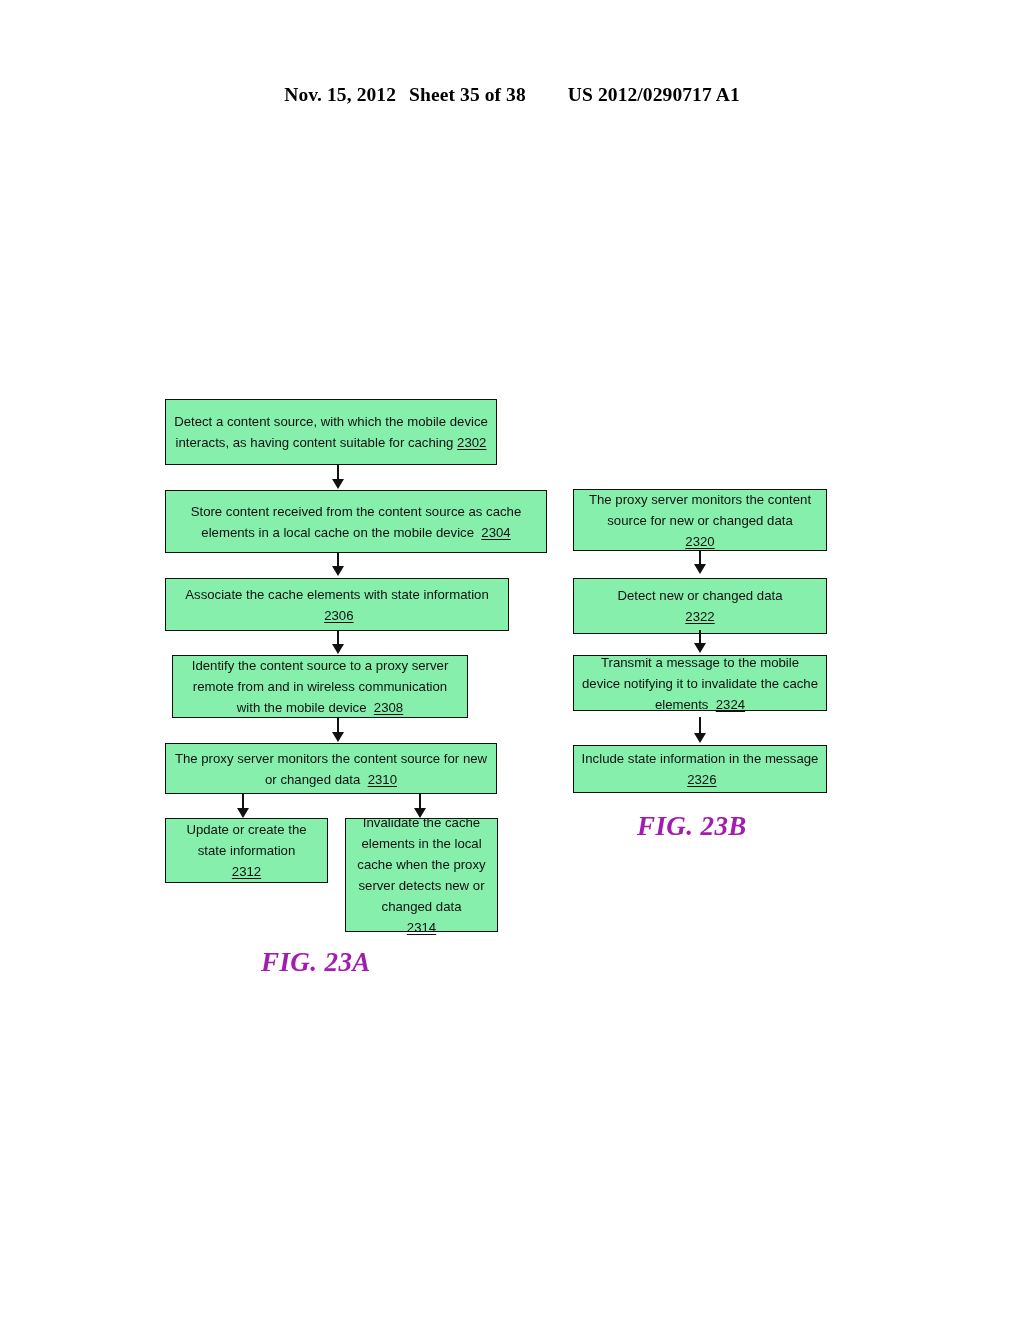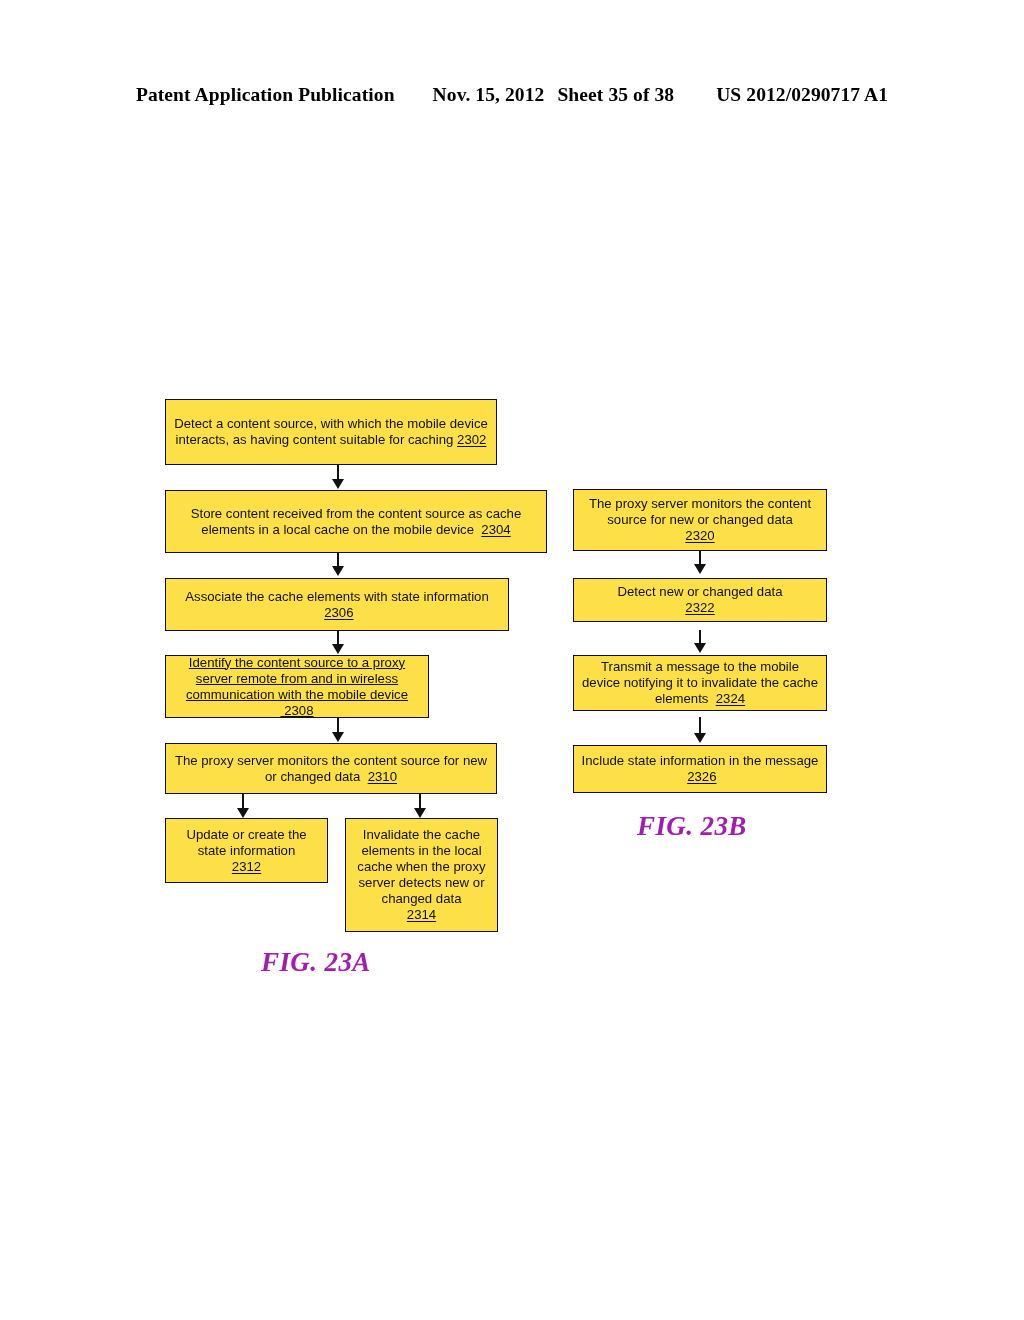--- a/index.html
+++ b/index.html
@@ -34,27 +34,27 @@
   .hdr-pub   { margin-right: 38px; }
   .hdr-date  { margin-right: 13px; }
   .hdr-sheet { margin-right: 42px; }
   .hdr-num   { }
 
   
   .fc-box {
     position: absolute;
     box-sizing: border-box;
     border: 1.4px solid #111111;
-    background: #fde047;
+    background: #86efac;
     display: flex;
     align-items: center;
     justify-content: center;
     text-align: center;
     font-size: 13.2px;
-    line-height: 16px;
+    line-height: 21px;
     padding: 2px 7px;
     color: #111111;
   }
   .fc-box .txt { display: block; }
   .fc-num {
     text-decoration: underline;
     text-underline-offset: 1.5px;
     white-space: nowrap;
   }
 
@@ -82,21 +82,20 @@
     font-size: 27px;
     letter-spacing: 0.4px;
     white-space: nowrap;
     color: #a21caf;
   }
 </style>
 </head>
 <body>
 
 <div class="page-header">
-  <span class="hdr-pub">Patent Application Publication</span>
   <span class="hdr-date">Nov. 15, 2012</span>
   <span class="hdr-sheet">Sheet 35 of 38</span>
   <span class="hdr-num">US 2012/0290717 A1</span>
 </div>
 
 <div class="fc-box" style="left:165px; top:399px; width:332px; height:66px;">
   <span class="txt">
     <span>Detect a content source, with which the mobile device interacts, as having content suitable for caching</span>
     <span class="fc-num">2302</span>
   </span>
@@ -118,21 +117,21 @@
 <div class="fc-box" style="left:165px; top:578px; width:344px; height:53px;">
   <span class="txt">
     <span>Associate the cache elements with state information</span>
     &nbsp;<span class="fc-num">2306</span>
   </span>
 </div>
 
 <div class="fc-arrow" style="left:337px; top:631px; height:14px;"></div>
 <div class="fc-arrowhead" style="left:332px; top:644px;"></div>
 
-<div class="fc-box" style="left:165px; top:655px; width:264px; height:63px;text-decoration:underline;">
+<div class="fc-box" style="left:172px; top:655px; width:296px; height:63px;">
   <span class="txt">
     <span>Identify the content source to a proxy server remote from and in wireless communication with the mobile device</span>
     &nbsp;<span class="fc-num">2308</span>
   </span>
 </div>
 
 <div class="fc-arrow" style="left:337px; top:718px; height:16px;"></div>
 <div class="fc-arrowhead" style="left:332px; top:732px;"></div>
 
 <div class="fc-box" style="left:165px; top:743px; width:332px; height:51px;">
@@ -167,21 +166,21 @@
 <div class="fc-box" style="left:573px; top:489px; width:254px; height:62px;">
   <span class="txt">
     <span>The proxy server monitors the content source for new or changed data</span><br>
     <span class="fc-num">2320</span>
   </span>
 </div>
 
 <div class="fc-arrow" style="left:699px; top:551px; height:14px;"></div>
 <div class="fc-arrowhead" style="left:694px; top:564px;"></div>
 
-<div class="fc-box" style="left:573px; top:578px; width:254px; height:44px;">
+<div class="fc-box" style="left:573px; top:578px; width:254px; height:56px;">
   <span class="txt">
     <span>Detect new or changed data</span><br>
     <span class="fc-num">2322</span>
   </span>
 </div>
 
 <div class="fc-arrow" style="left:699px; top:630px; height:14px;"></div>
 <div class="fc-arrowhead" style="left:694px; top:643px;"></div>
 
 <div class="fc-box" style="left:573px; top:655px; width:254px; height:56px;">

